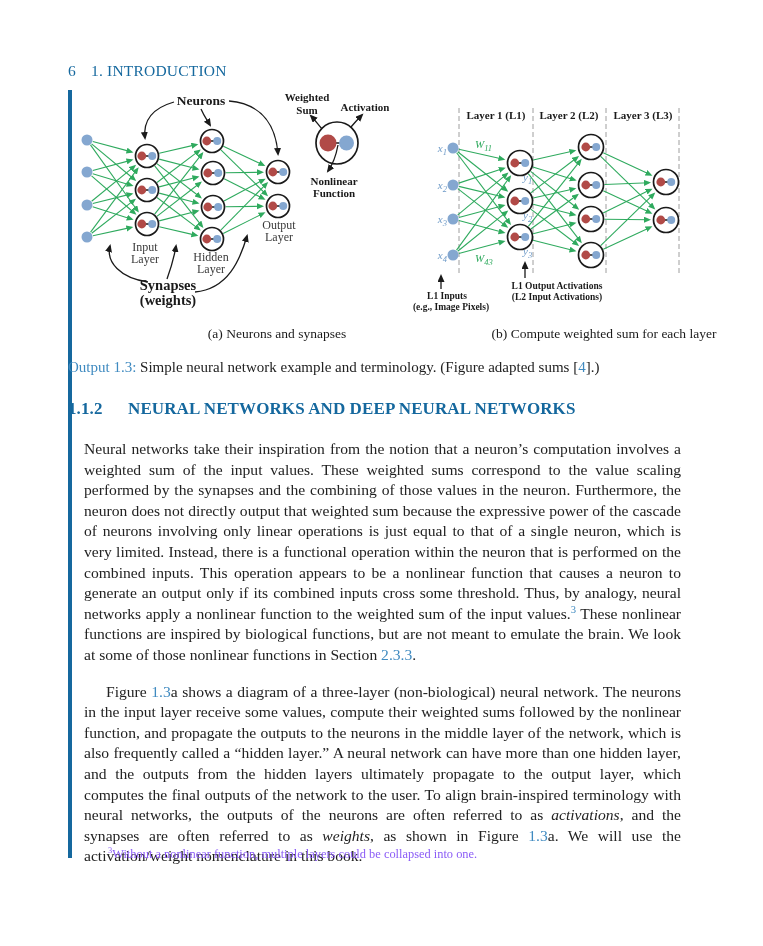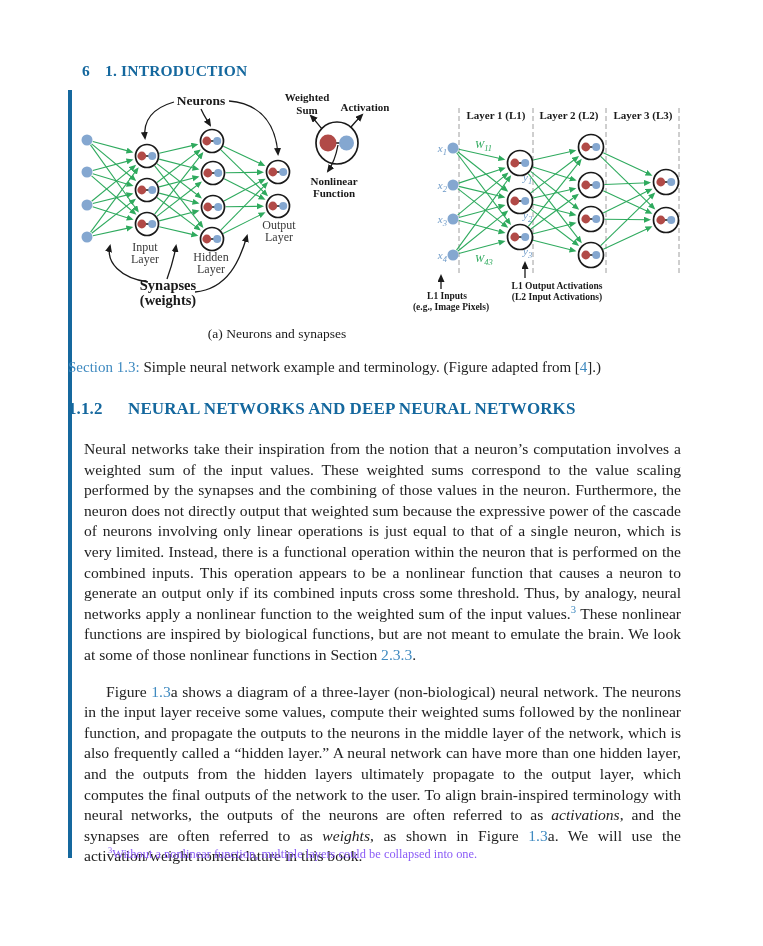--- a/index.html
+++ b/index.html
@@ -1,20 +1,20 @@
 <!DOCTYPE html>
 <html style="--heading-blue: #15689e; --link-blue: #3f8ac0; --arrow-green: #2faa5e; --neuron-red: #b14a47; --neuron-blue: #84a7d0;"><head>
 <meta charset="utf-8">
 <style>
   html,body{margin:0;padding:0;background:#ffffff;}
   .page{position:relative;width:763px;height:946px;background:#fff;overflow:hidden;
         font-family:"Liberation Serif",serif;color:#222;}
 
-  .header{position:absolute;left:68px;top:62px;font-size:15.5px;font-weight:bold;
-          color:var(--heading-blue,#15689e);letter-spacing:.2px;margin-left:14px;}
+  .header{position:absolute;left:68px;top:62px;font-size:15.5px;font-weight:normal;
+          color:var(--heading-blue,#15689e);letter-spacing:.2px;}
   .header .pagenum{margin-right:15px;}
 
   .sidebar-rule{position:absolute;left:68px;top:90px;width:3.5px;height:768px;
                 background:var(--heading-blue,#15689e);}
 
   svg{position:absolute;overflow:visible;}
   svg text{font-family:"Liberation Serif",serif;fill:#1a1a1a;}
   .tbold{font-weight:bold;}
   .ital{font-style:italic;}
   .t14{font-size:14.5px;} .t13{font-size:13.5px;} .t12{font-size:12px;}
@@ -289,22 +289,23 @@
     <line class="ann" x1="21" y1="189" x2="21" y2="176" marker-end="url(#ablackB)"></line>
     <line class="ann" x1="105" y1="178" x2="105" y2="163" marker-end="url(#ablackB)"></line>
 
     <text x="27" y="199" class="tbold t95" text-anchor="middle">L1 Inputs</text>
     <text x="31" y="210" class="tbold t95" text-anchor="middle">(e.g., Image Pixels)</text>
     <text x="137" y="189" class="tbold t95" text-anchor="middle">L1 Output Activations</text>
     <text x="137" y="200" class="tbold t95" text-anchor="middle">(L2 Input Activations)</text>
   </svg>
 
   <div class="subcap" style="left:68px;width:330px">(a) Neurons and synapses</div>
-
-  <p class="figcap"><span class="link">Section 1.3:</span><span> Simple neural network example and terminology. (Figure adapted from [</span><span class="link">4</span><span>].)</span></p>
+  <div class="subcap" style="left:420px;width:280px">(b) Compute weighted sum for each layer</div>
+
+  <p class="figcap"><span class="link">Output 1.3:</span><span> Simple neural network example and terminology. (Figure adapted sums [</span><span class="link">4</span><span>].)</span></p>
 
   <h2 class="sechead"><span class="secnum">1.1.2</span><span>NEURAL NETWORKS AND DEEP NEURAL NETWORKS</span></h2>
 
   <main class="body-text">
     <p class="para"><span>Neural networks take their inspiration from the notion that a neuron’s computation involves a weighted sum of the input values. These weighted sums correspond to the value scaling performed by the synapses and the combining of those values in the neuron. Furthermore, the neuron does not directly output that weighted sum because the expressive power of the cascade of neurons involving only linear operations is just equal to that of a single neuron, which is very limited. Instead, there is a functional operation within the neuron that is performed on the combined inputs. This operation appears to be a nonlinear function that causes a neuron to generate an output only if its combined inputs cross some threshold. Thus, by analogy, neural networks apply a nonlinear function to the weighted sum of the input values.</span><sup class="link">3</sup><span> These nonlinear functions are inspired by biological functions, but are not meant to emulate the brain. We look at some of those nonlinear functions in Section </span><span class="link">2.3.3</span><span>.</span></p>
     <p class="para indent"><span>Figure </span><span class="link">1.3</span><span>a shows a diagram of a three-layer (non-biological) neural network. The neurons in the input layer receive some values, compute their weighted sums followed by the nonlinear function, and propagate the outputs to the neurons in the middle layer of the network, which is also frequently called a “hidden layer.” A neural network can have more than one hidden layer, and the outputs from the hidden layers ultimately propagate to the output layer, which computes the final outputs of the network to the user. To align brain-inspired terminology with neural networks, the outputs of the neurons are often referred to as </span><em>activations</em><span>, and the synapses are often referred to as </span><em>weights</em><span>, as shown in Figure </span><span class="link">1.3</span><span>a. We will use the activation/weight nomenclature in this book.</span></p>
   </main>
 
   <div class="footnote"><sup>3</sup><span>Without a nonlinear function, multiple layers could be collapsed into one.</span></div>
 

